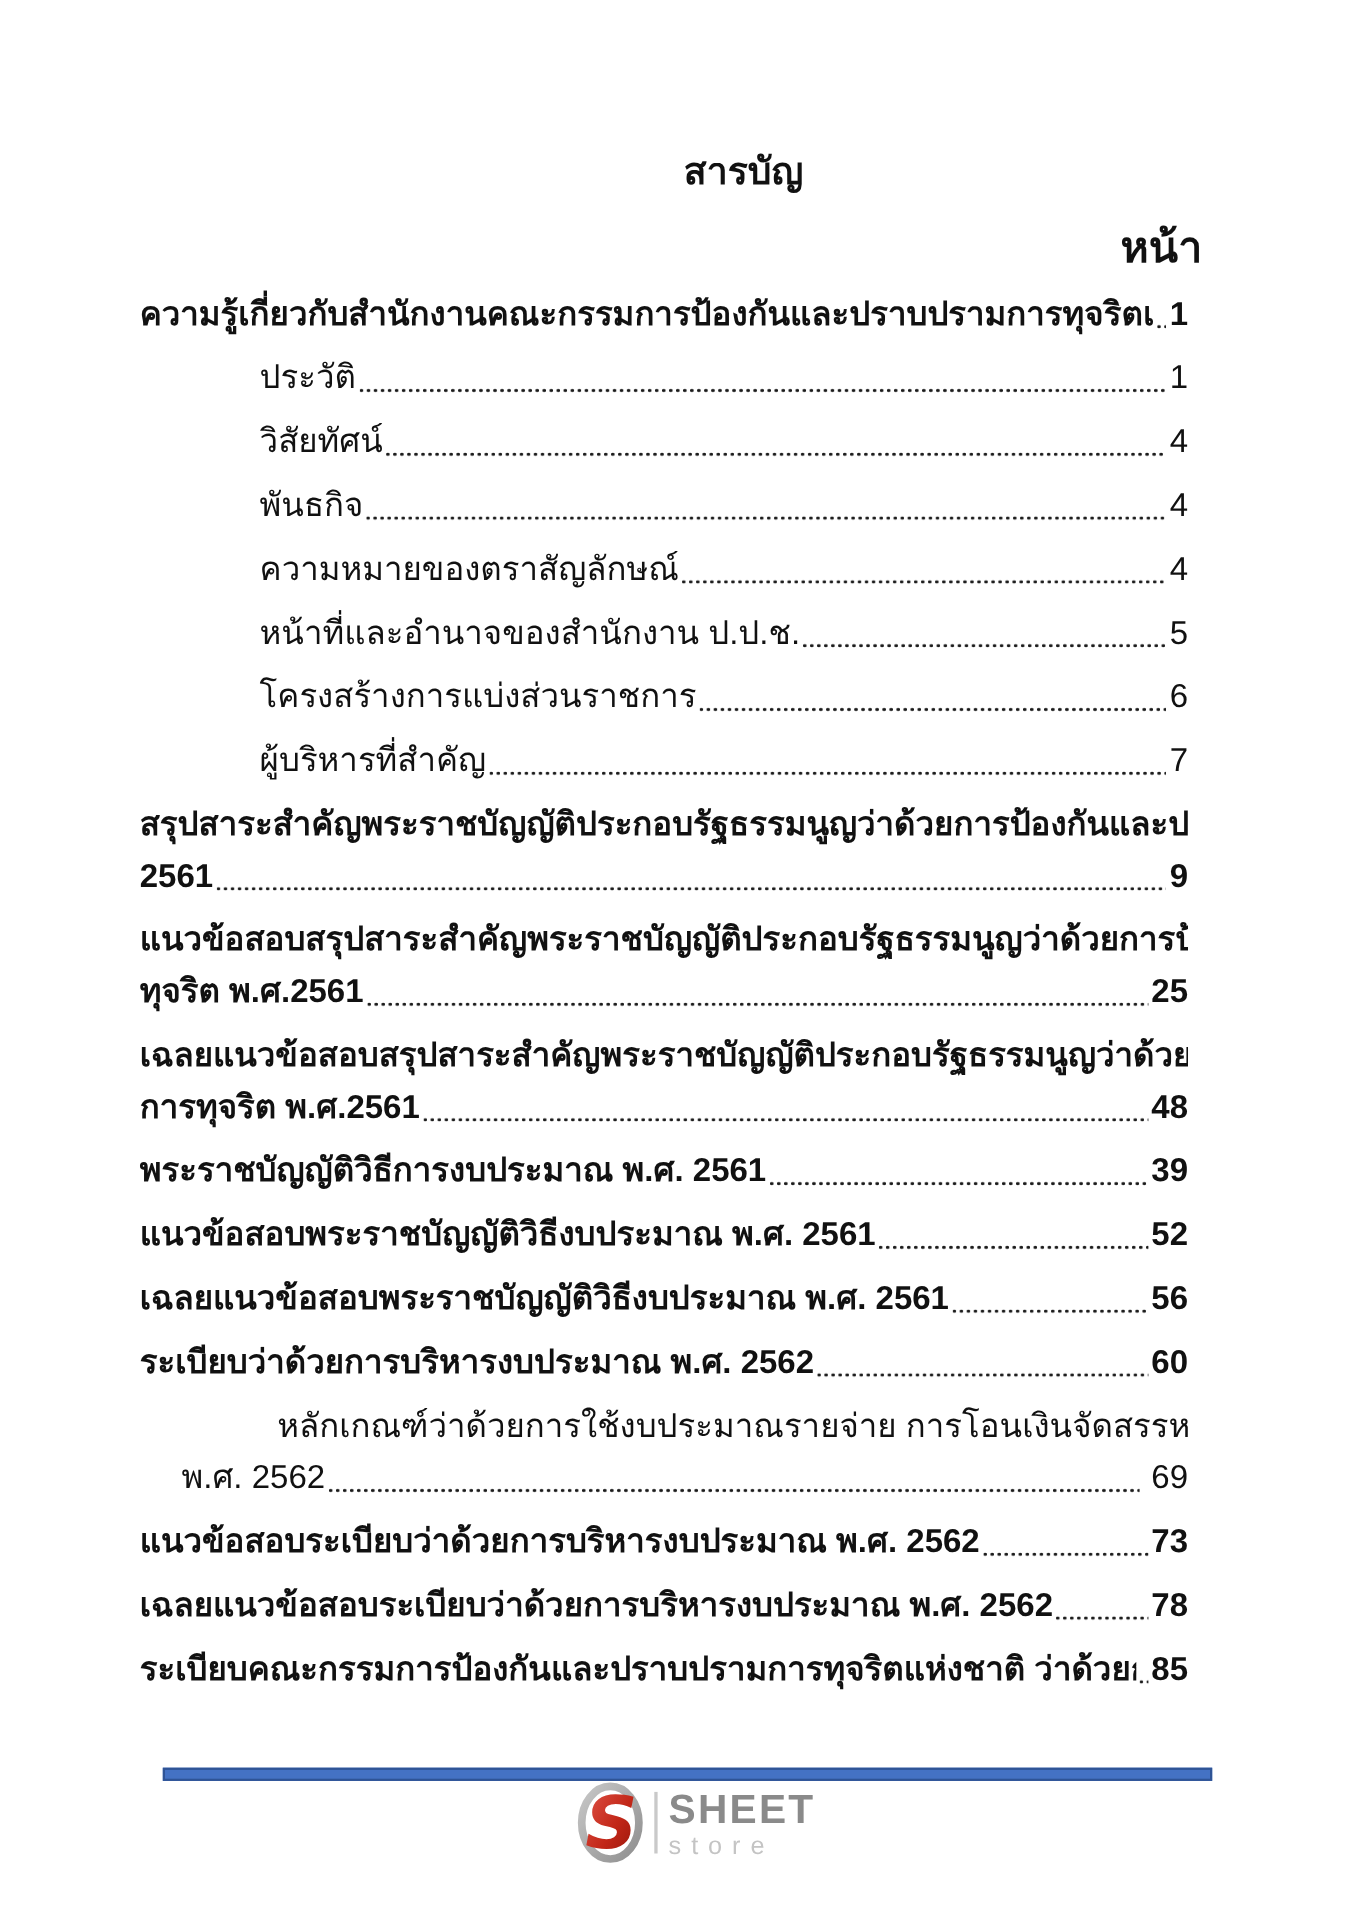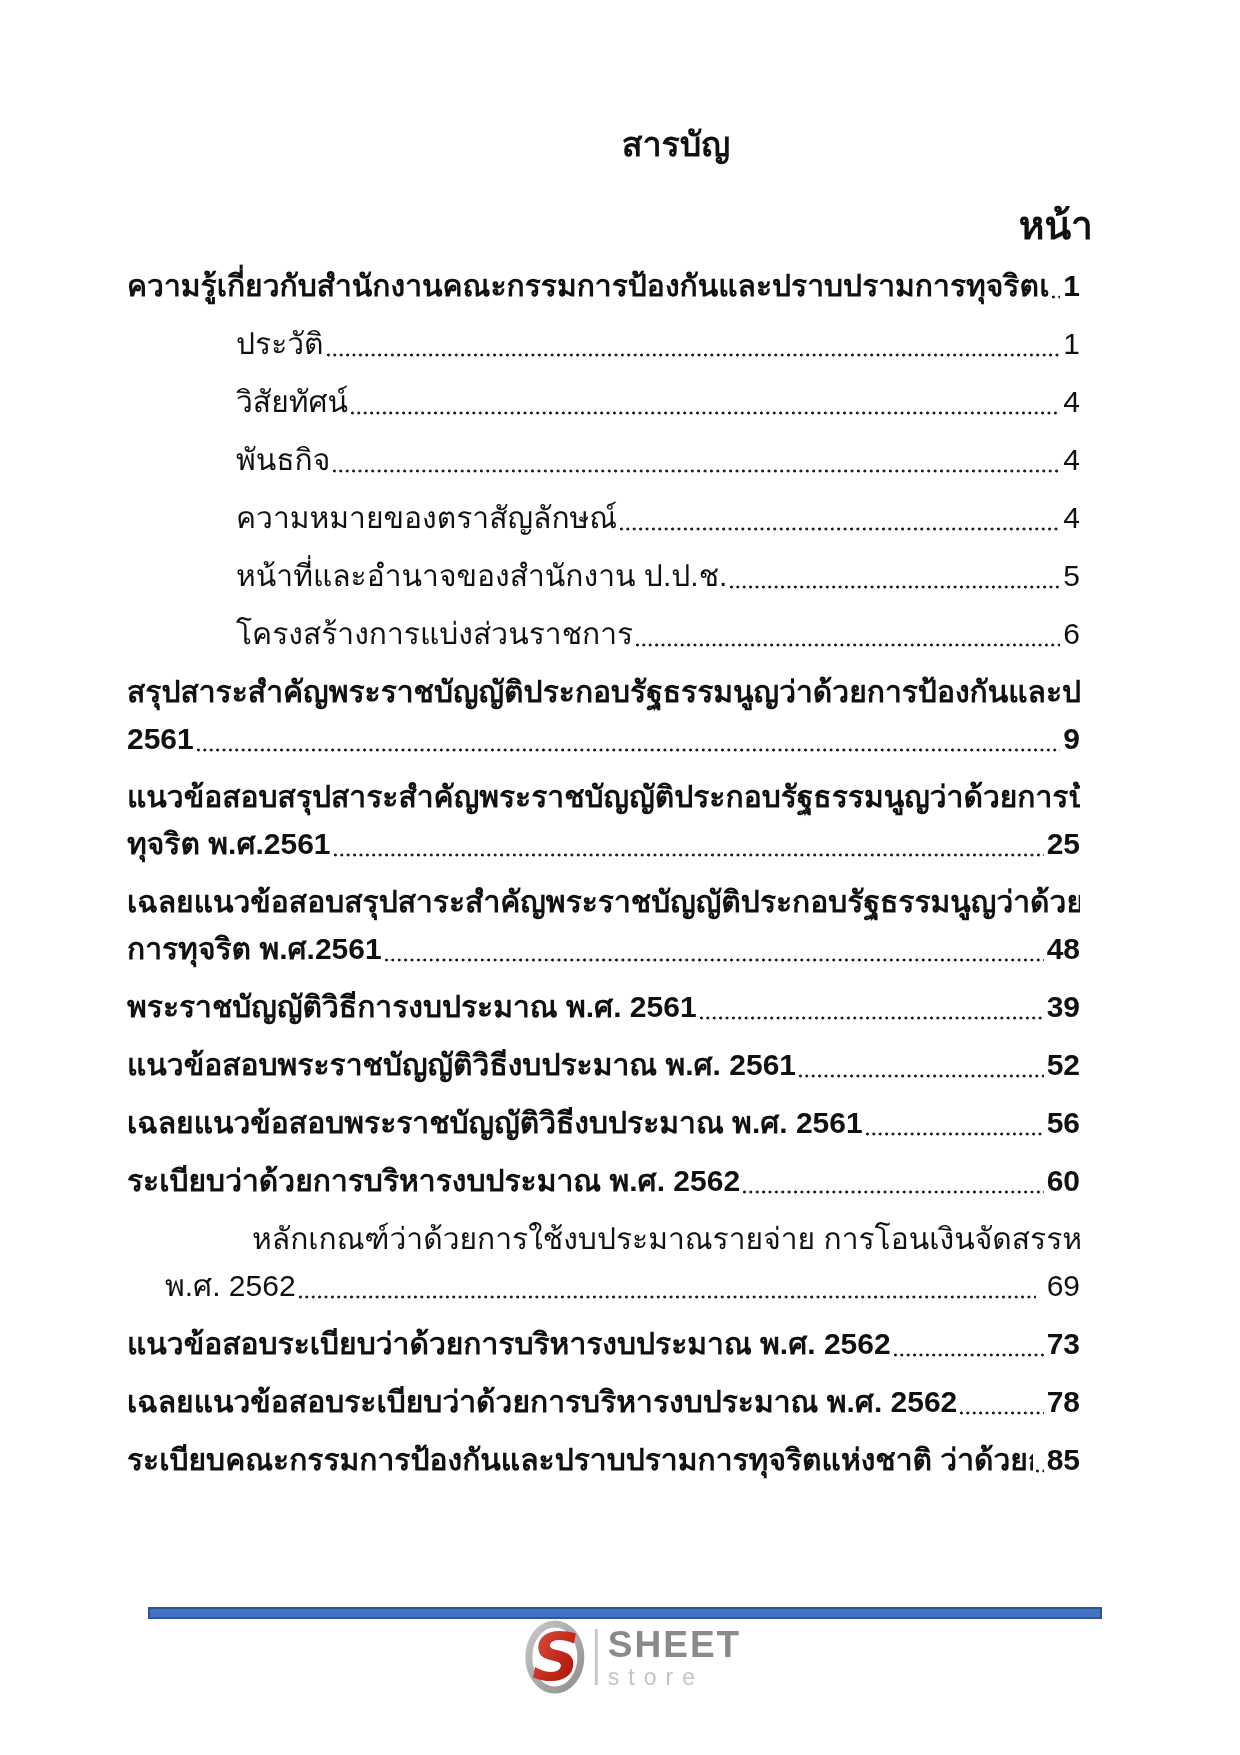--- a/index.html
+++ b/index.html
@@ -6,21 +6,21 @@
   .page{
     position:relative;
     width:1240px;height:1755px;
     background:#ffffff;
     font-family:"Liberation Sans","DejaVu Sans",sans-serif;
     color:#111111;
     overflow:hidden;
   }
   .doc-title{
     position:absolute;
-    top:116px;left:676px;
+    top:128px;left:676px;
     transform:translateX(-50%);
     font-size:34px;font-weight:700;
     line-height:56px;
     white-space:nowrap;
   }
   .page-col-header{
     position:absolute;
     top:200px;left:127px;
     width:966px;
     text-align:right;
@@ -157,20 +157,27 @@
           <span class="label">หน้าที่และอำนาจของสำนักงาน ป.ป.ช.</span>
           <span class="leader"></span>
           <span class="pnum">5</span>
         </div>
       </div>
       <div class="para sub single">
         <div class="row first-line last-line">
           <span class="label">โครงสร้างการแบ่งส่วนราชการ</span>
           <span class="leader"></span>
           <span class="pnum">6</span>
+        </div>
+      </div>
+      <div class="para sub single">
+        <div class="row first-line last-line">
+          <span class="label">ผู้บริหารที่สำคัญ</span>
+          <span class="leader"></span>
+          <span class="pnum">7</span>
         </div>
       </div>
       <div class="para main">
         <div class="row first-line">
           <span class="label">สรุปสาระสำคัญพระราชบัญญัติประกอบรัฐธรรมนูญว่าด้วยการป้องกันและปราบปรามการทุจริต พ.ศ.</span>
         </div>
         <div class="row  last-line">
           <span class="label">2561</span>
           <span class="leader"></span>
           <span class="pnum">9</span>

